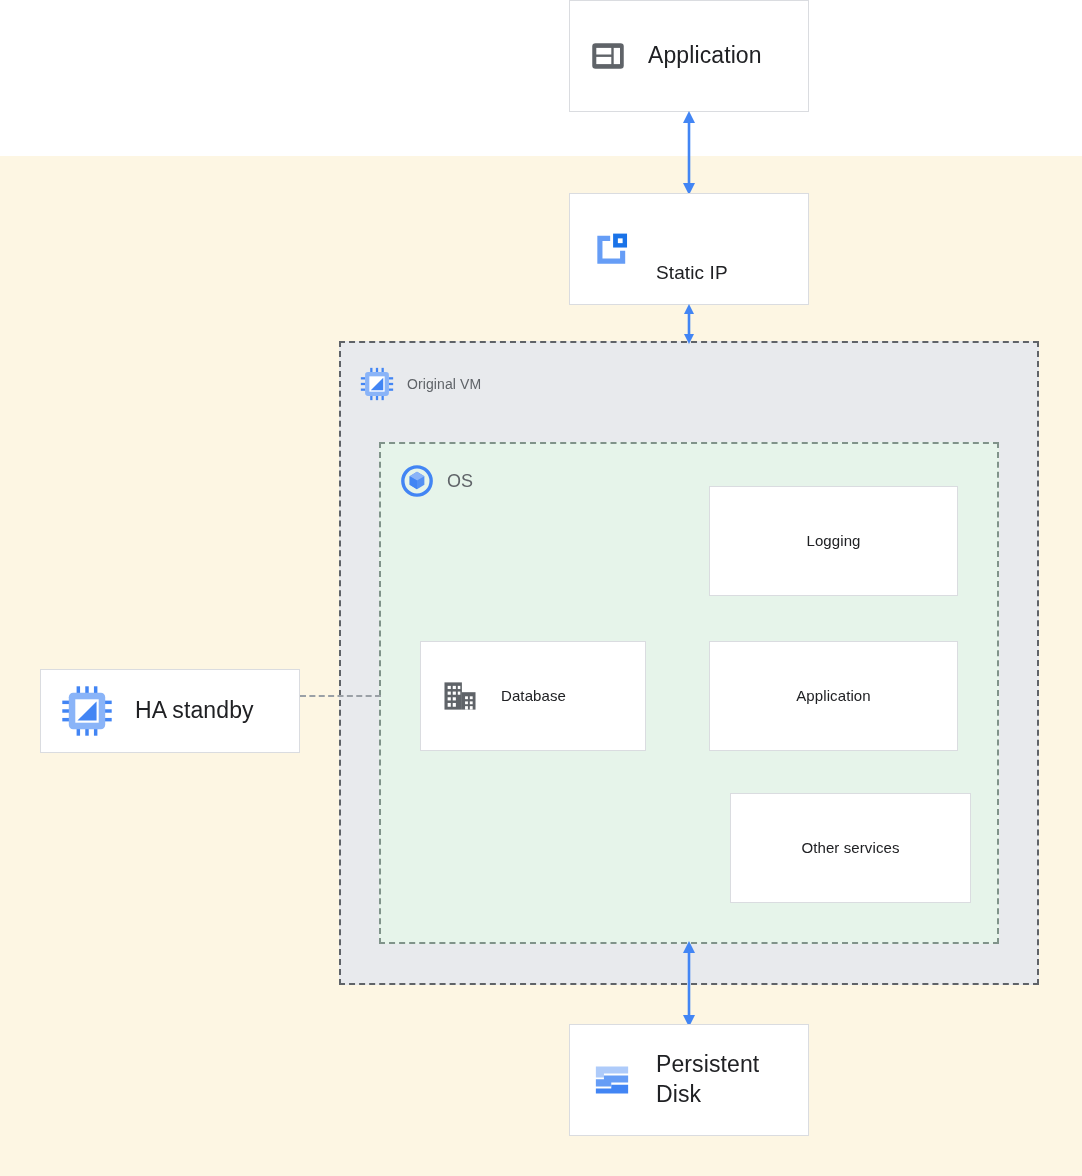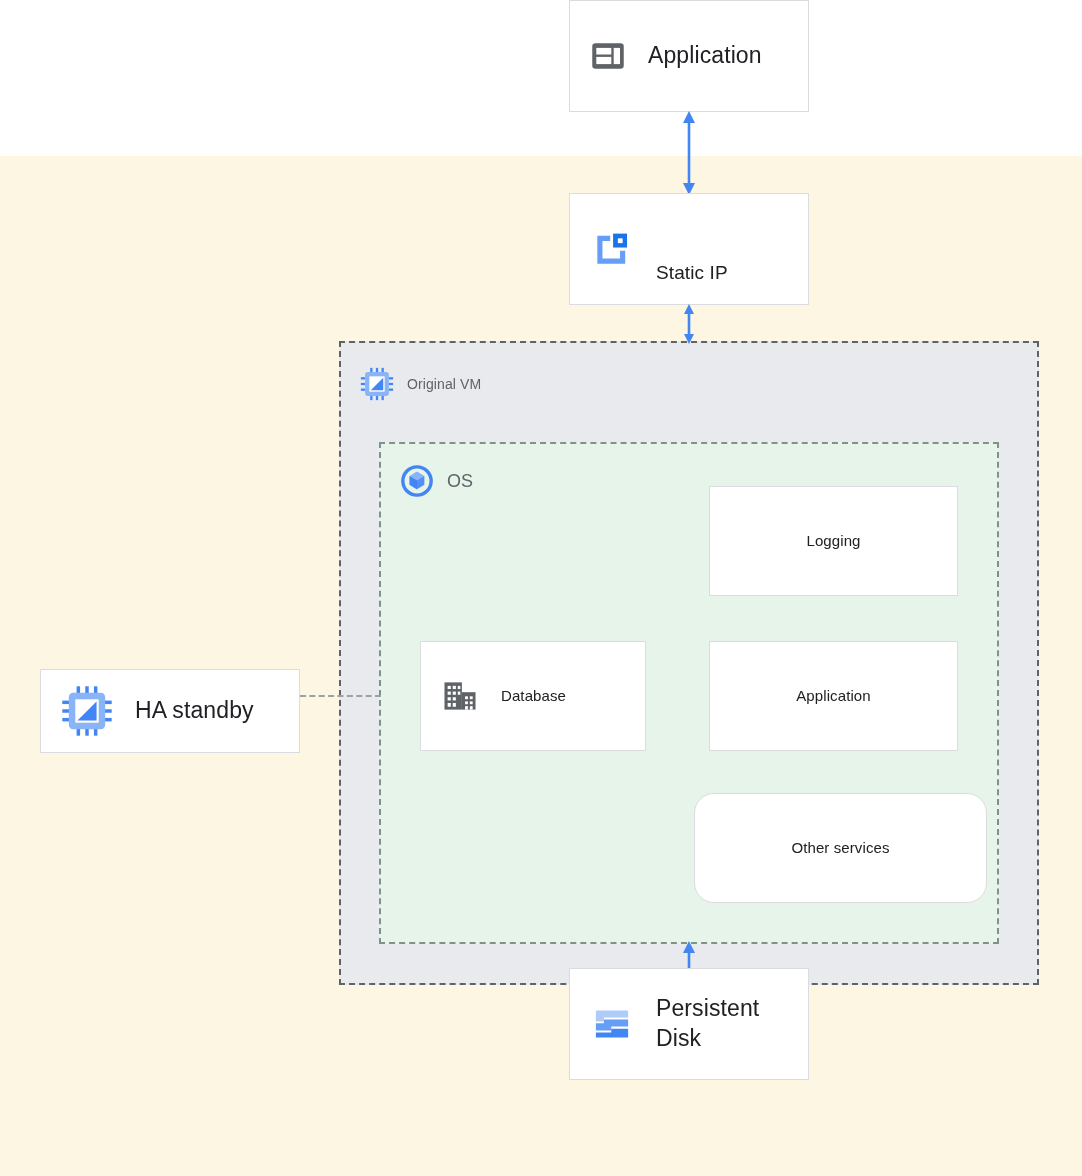--- a/index.html
+++ b/index.html
@@ -91,22 +91,22 @@
     line-height: 1.3;
     letter-spacing: 0.1px;
   }
 
   .node-application    { left: 569px; top: 0px;    width: 240px; height: 112px; }
   .node-staticip       { left: 569px; top: 193px;  width: 240px; height: 112px; }
   .node-hastandby      { left: 40px;  top: 641px;  width: 260px; height: 84px; margin-top: 28px; }
   .node-database       { left: 420px; top: 641px;  width: 226px; height: 110px; }
   .node-logging        { left: 709px; top: 486px;  width: 249px; height: 110px; }
   .node-monitoring     { left: 709px; top: 641px;  width: 249px; height: 110px; }
-  .node-otherservices  { left: 694px; top: 793px;  width: 293px; height: 110px; border-radius: 20px; }
-  .node-persistentdisk { left: 569px; top: 968px; width: 240px; height: 112px; }
+  .node-otherservices  { left: 730px; top: 793px;  width: 241px; height: 110px; }
+  .node-persistentdisk { left: 569px; top: 1024px; width: 240px; height: 112px; }
 
   .node-application .node-label { font-size: 23px; }
   .node-staticip .node-label    { font-size: 19px; margin-top: 48px; }
   .node-persistentdisk          { padding-left: 30px; gap: 20px; }
   .node-persistentdisk .node-label { font-size: 23px; }
   .node-hastandby               { padding-left: 36px; gap: 16px; }
   .node-hastandby .node-label   { font-size: 23px; }
 
   
   .connector { position: absolute; }

